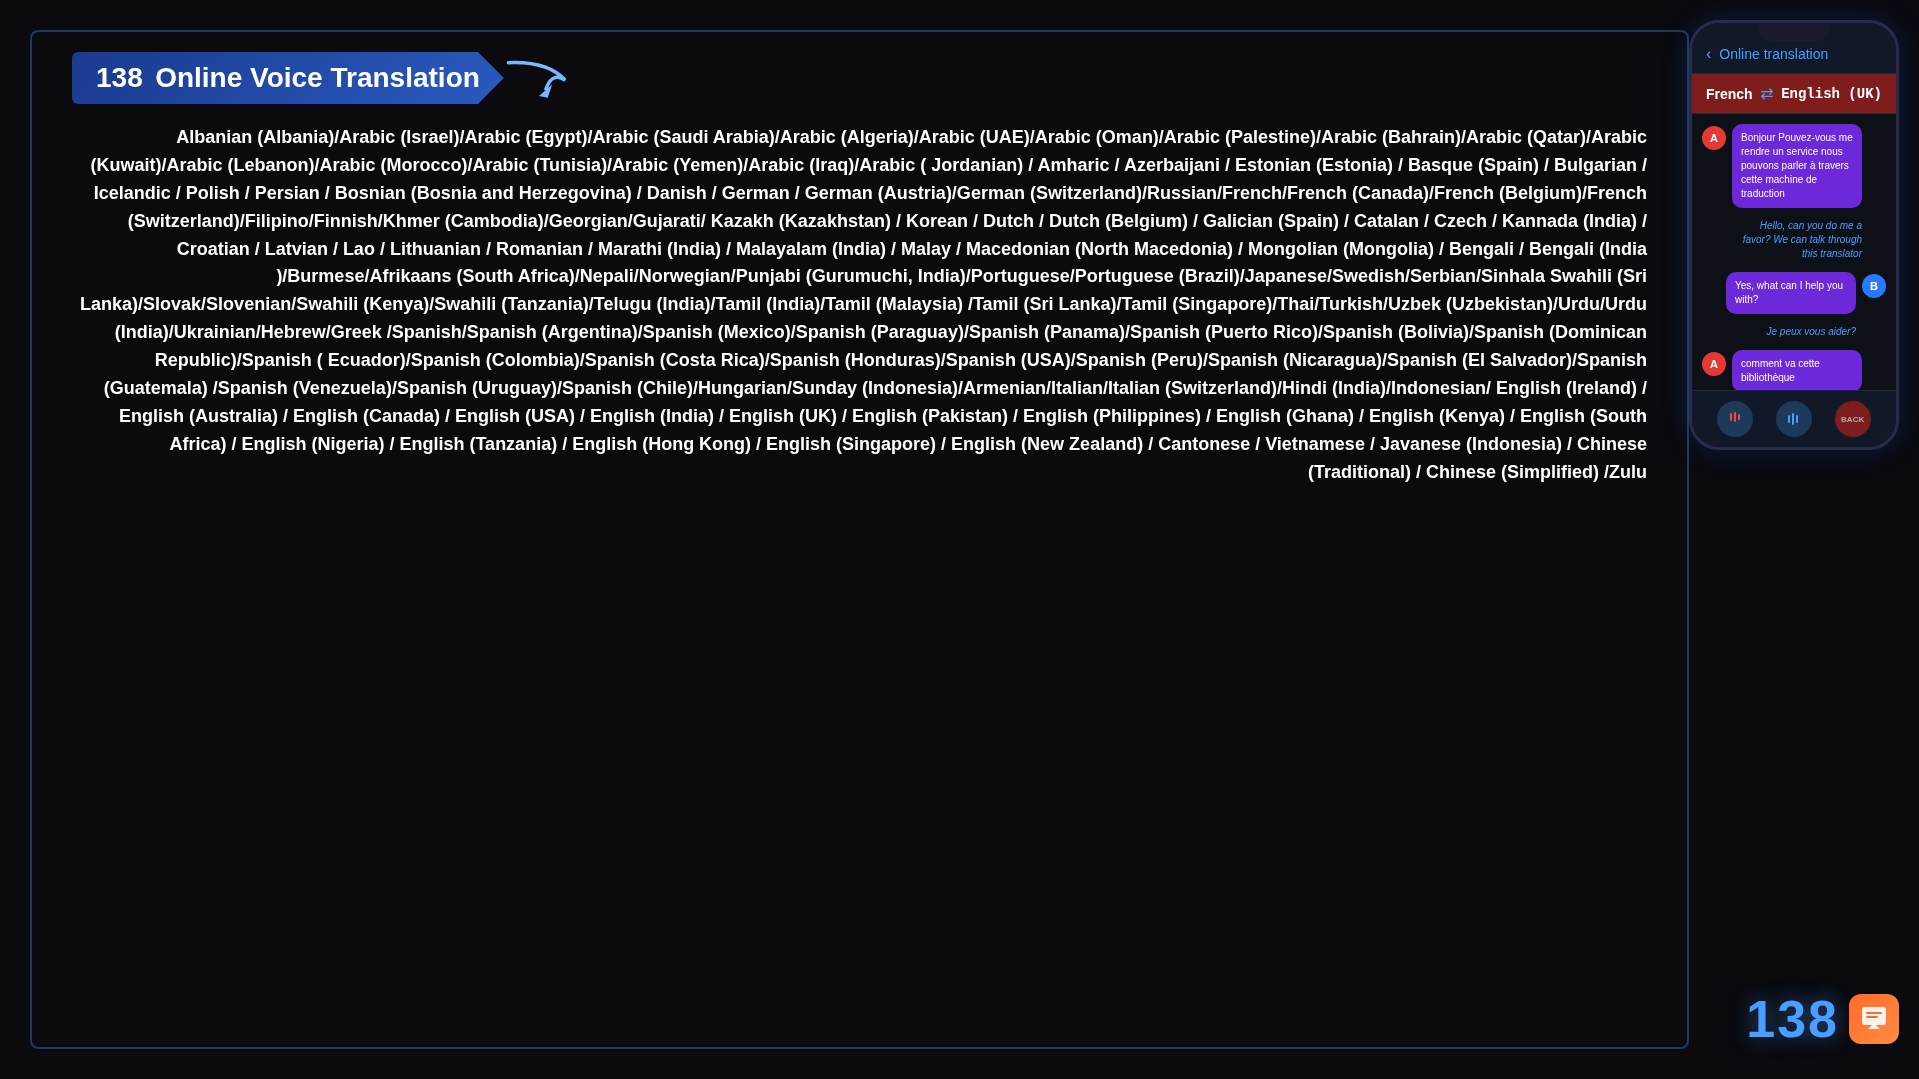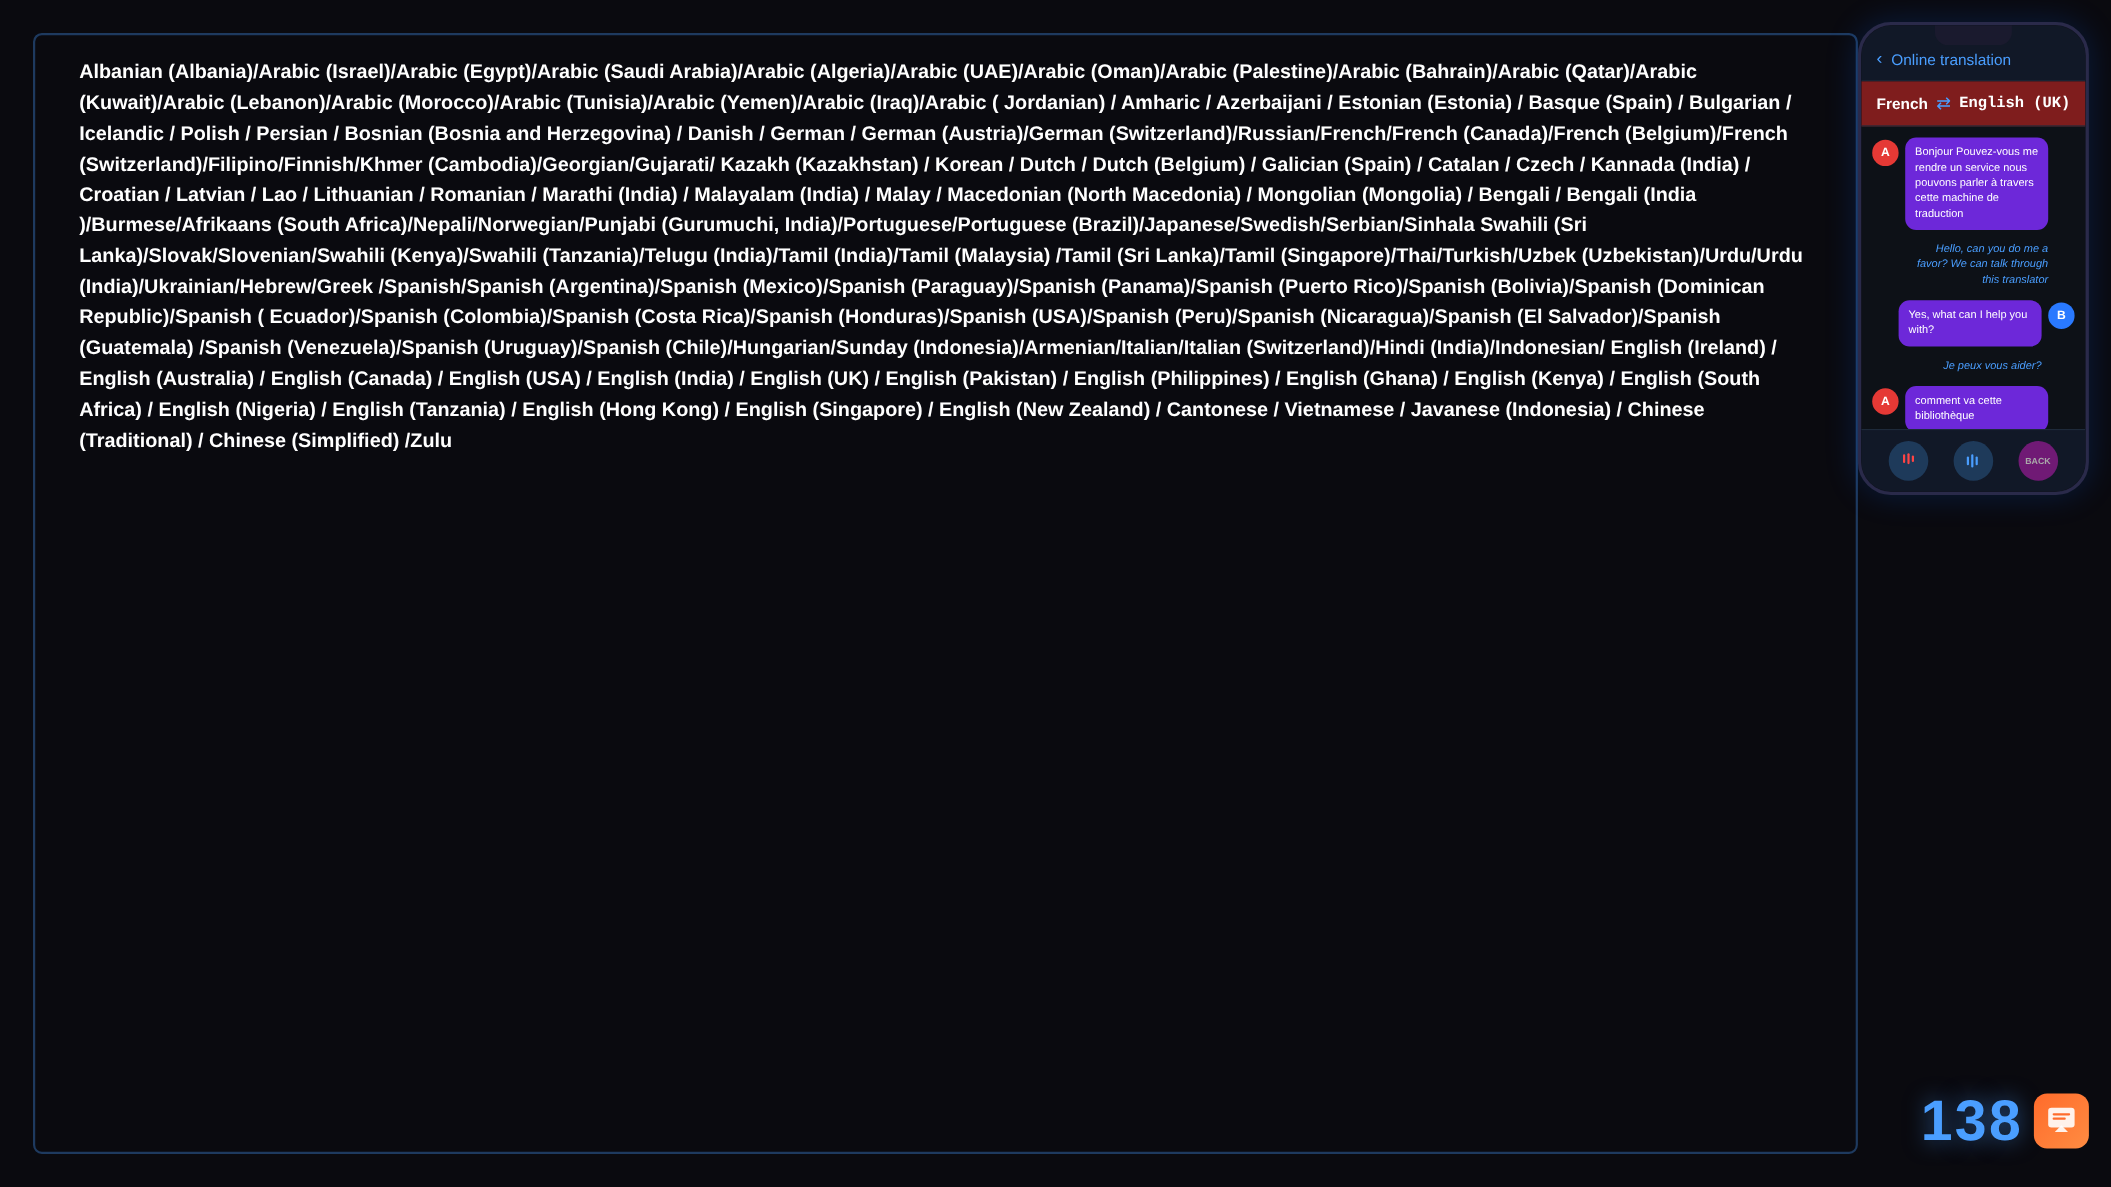--- a/index.html
+++ b/index.html
@@ -54,21 +54,21 @@
       width: 70px;
       height: 50px;
     }
 
     
     .languages-text {
       color: #ffffff;
       font-size: 18px;
       font-weight: 700;
       line-height: 1.55;
-      text-align: left;
+      text-align: right;
     }
 
     
     .phone-wrapper {
       position: absolute;
       right: 20px;
       top: 20px;
       width: 210px;
       height: 680px;
     }
@@ -245,21 +245,21 @@
       justify-content: center;
       color: #ff4444;
       font-size: 14px;
     }
 
     .ctrl-btn.blue {
       color: #4a9eff;
     }
 
     .ctrl-btn.back-btn {
-      background: #701a75;
+      background: #7f1d1d;
       color: #888;
       font-size: 9px;
       font-weight: 700;
     }
 
     
     .bottom-right-area {
       position: absolute;
       bottom: 30px;
       right: 20px;
@@ -287,20 +287,31 @@
       color: white;
       font-size: 22px;
     }
   </style>
 </head>
 <body>
 
 <div class="main-container">
 
   
+  <div class="title-banner">
+    <div class="title-box">
+      <span class="title-text">138</span>
+      <span class="title-text" style="margin-left:8px;">Online Voice Translation</span>
+    </div>
+
+    <svg class="arrow-shape" viewBox="0 0 80 55" fill="none" xmlns="http://www.w3.org/2000/svg">
+      <path d="M5 10 Q50 8 70 30 Q55 20 48 40" stroke="#7bb8ff" stroke-width="4" fill="none" stroke-linecap="round"></path>
+      <polygon points="40,48 55,35 50,50" fill="#7bb8ff"></polygon>
+    </svg>
+  </div>
 
   
   <p class="languages-text">Albanian (Albania)/Arabic (Israel)/Arabic (Egypt)/Arabic (Saudi Arabia)/Arabic (Algeria)/Arabic (UAE)/Arabic (Oman)/Arabic (Palestine)/Arabic (Bahrain)/Arabic (Qatar)/Arabic (Kuwait)/Arabic (Lebanon)/Arabic (Morocco)/Arabic (Tunisia)/Arabic (Yemen)/Arabic (Iraq)/Arabic ( Jordanian) / Amharic / Azerbaijani / Estonian (Estonia) / Basque (Spain) / Bulgarian / Icelandic / Polish / Persian / Bosnian (Bosnia and Herzegovina) / Danish / German / German (Austria)/German (Switzerland)/Russian/French/French (Canada)/French (Belgium)/French (Switzerland)/Filipino/Finnish/Khmer (Cambodia)/Georgian/Gujarati/ Kazakh (Kazakhstan) / Korean / Dutch / Dutch (Belgium) / Galician (Spain) / Catalan / Czech / Kannada (India) / Croatian / Latvian / Lao / Lithuanian / Romanian / Marathi (India) / Malayalam (India) / Malay / Macedonian (North Macedonia) / Mongolian (Mongolia) / Bengali / Bengali (India )/Burmese/Afrikaans (South Africa)/Nepali/Norwegian/Punjabi (Gurumuchi, India)/Portuguese/Portuguese (Brazil)/Japanese/Swedish/Serbian/Sinhala Swahili (Sri Lanka)/Slovak/Slovenian/Swahili (Kenya)/Swahili (Tanzania)/Telugu (India)/Tamil (India)/Tamil (Malaysia) /Tamil (Sri Lanka)/Tamil (Singapore)/Thai/Turkish/Uzbek (Uzbekistan)/Urdu/Urdu (India)/Ukrainian/Hebrew/Greek /Spanish/Spanish (Argentina)/Spanish (Mexico)/Spanish (Paraguay)/Spanish (Panama)/Spanish (Puerto Rico)/Spanish (Bolivia)/Spanish (Dominican Republic)/Spanish ( Ecuador)/Spanish (Colombia)/Spanish (Costa Rica)/Spanish (Honduras)/Spanish (USA)/Spanish (Peru)/Spanish (Nicaragua)/Spanish (El Salvador)/Spanish (Guatemala) /Spanish (Venezuela)/Spanish (Uruguay)/Spanish (Chile)/Hungarian/Sunday (Indonesia)/Armenian/Italian/Italian (Switzerland)/Hindi (India)/Indonesian/ English (Ireland) / English (Australia) / English (Canada) / English (USA) / English (India) / English (UK) / English (Pakistan) / English (Philippines) / English (Ghana) / English (Kenya) / English (South Africa) / English (Nigeria) / English (Tanzania) / English (Hong Kong) / English (Singapore) / English (New Zealand) / Cantonese / Vietnamese / Javanese (Indonesia) / Chinese (Traditional) / Chinese (Simplified) /Zulu</p>
 </div>
 
 <div class="phone-wrapper">
   <div class="phone-outer">
     <div class="phone-notch"></div>
     <div class="phone-screen">
 

